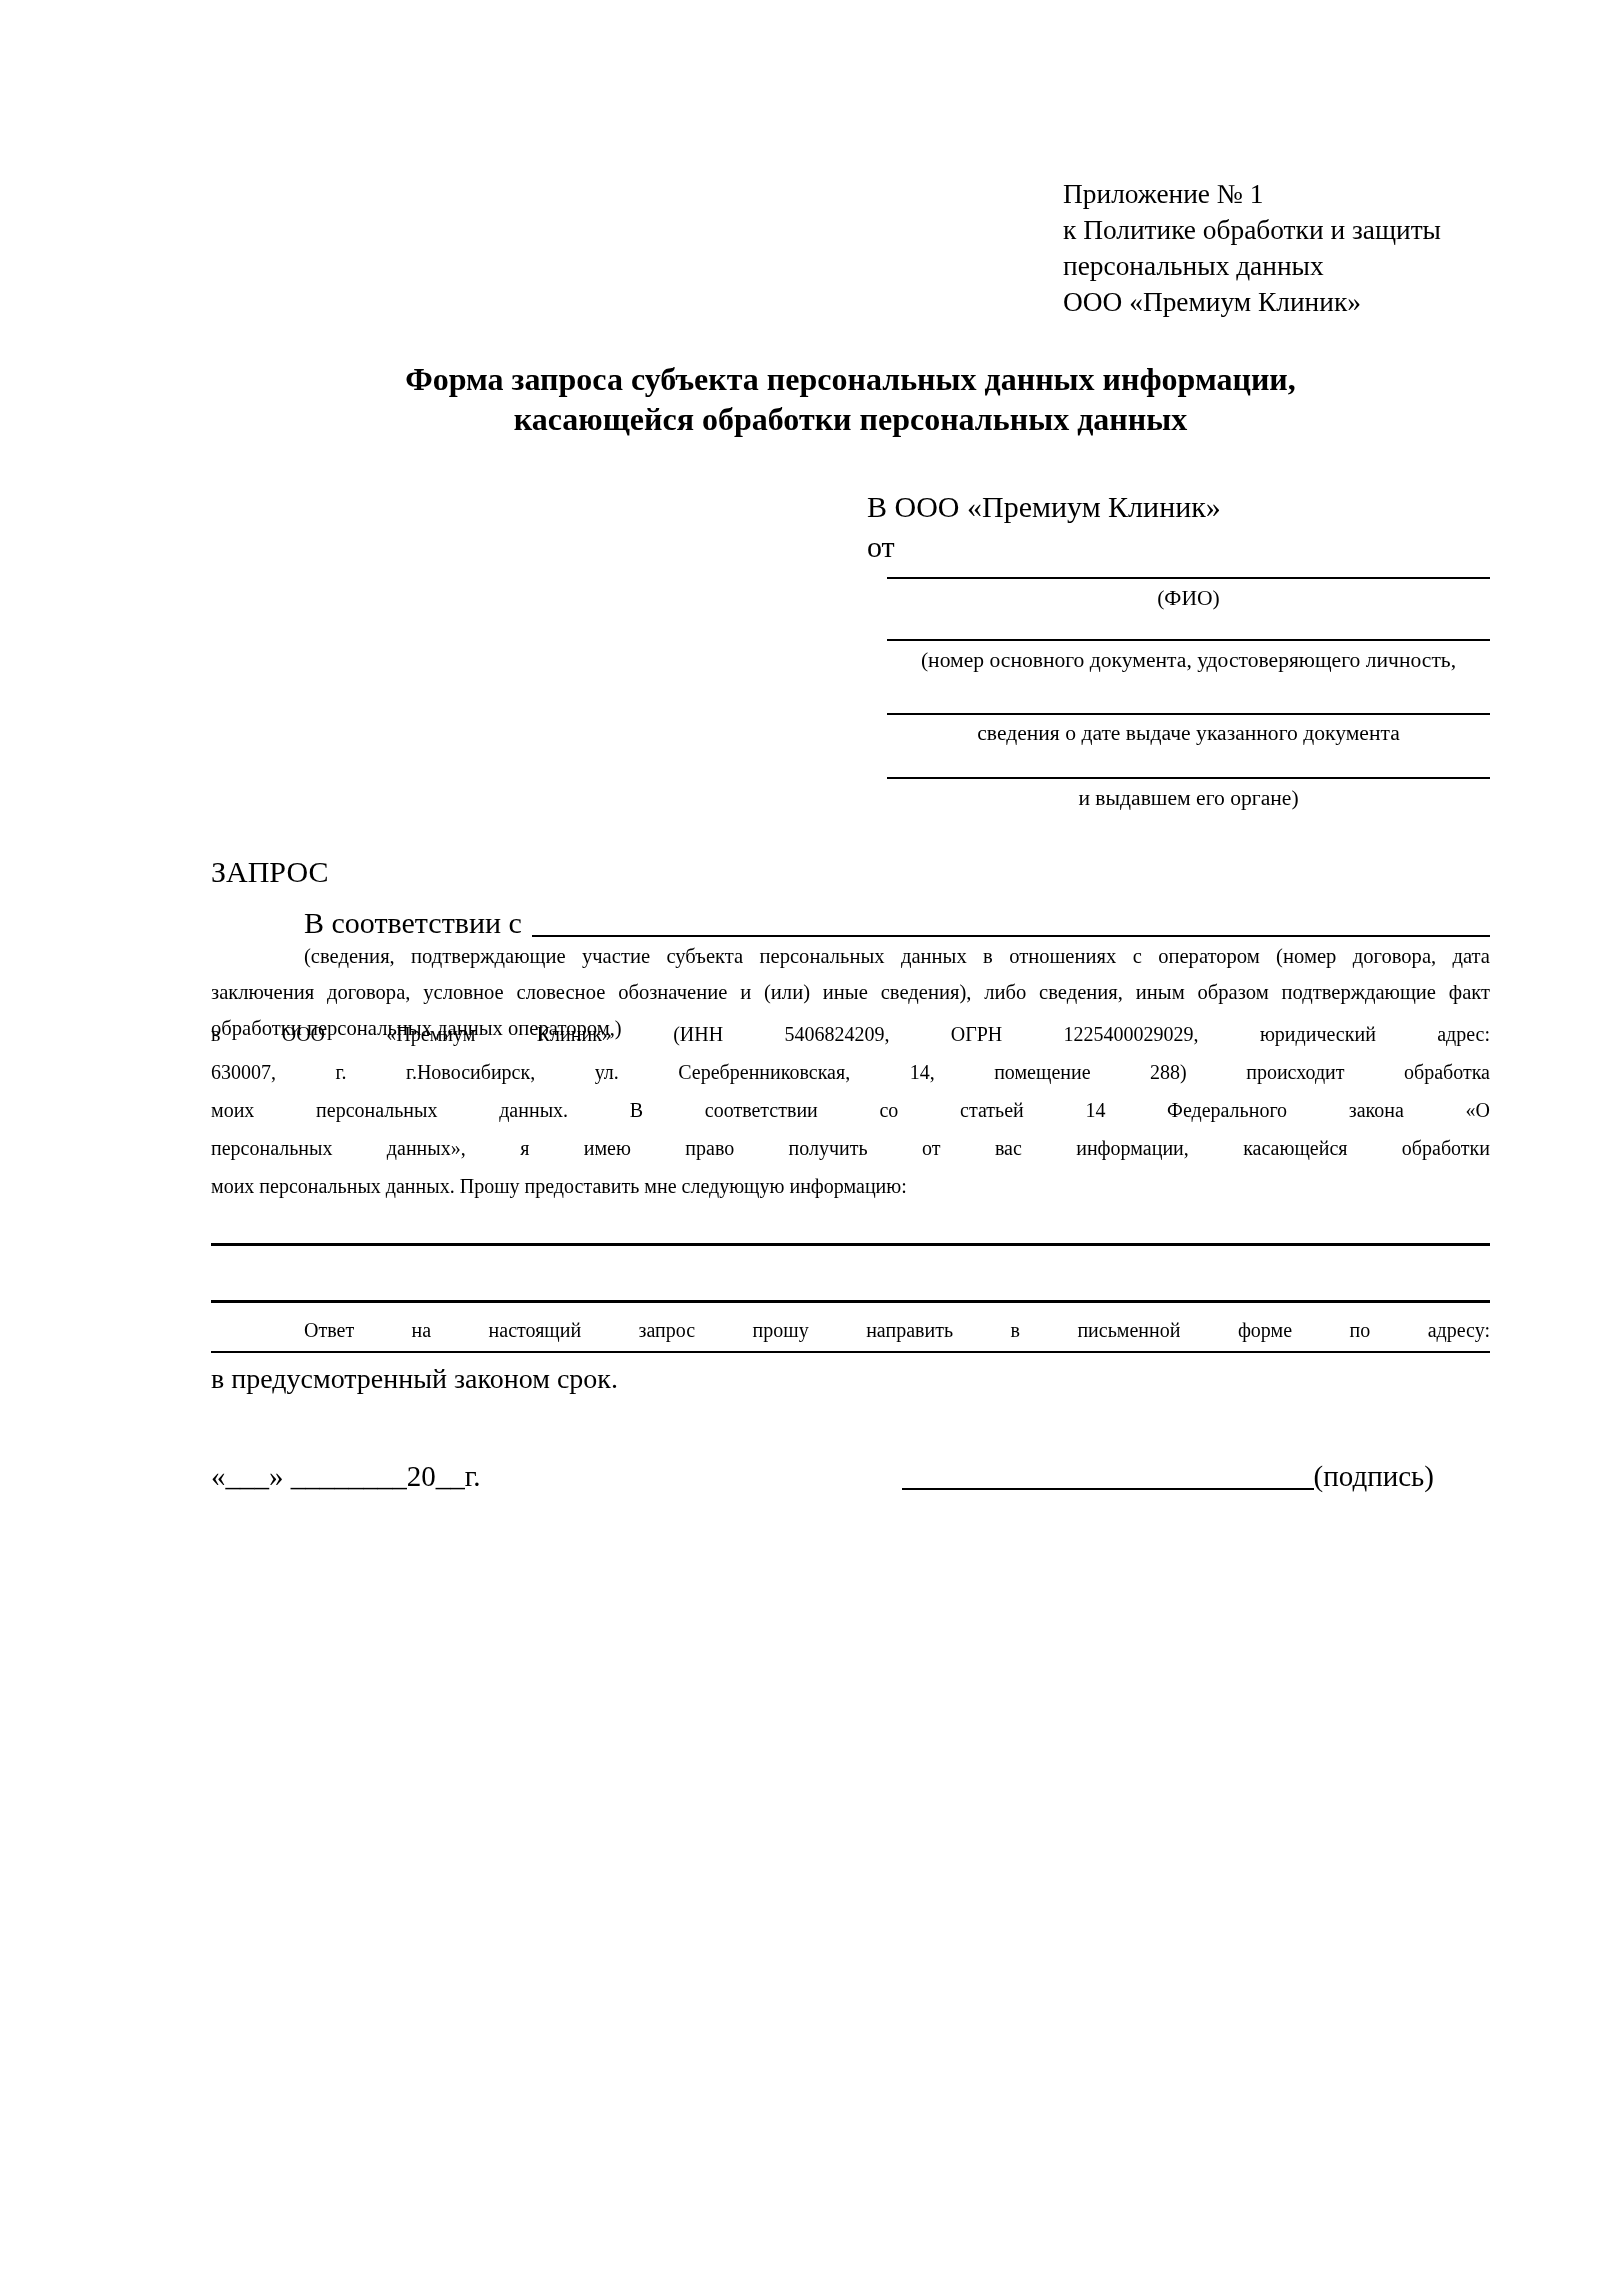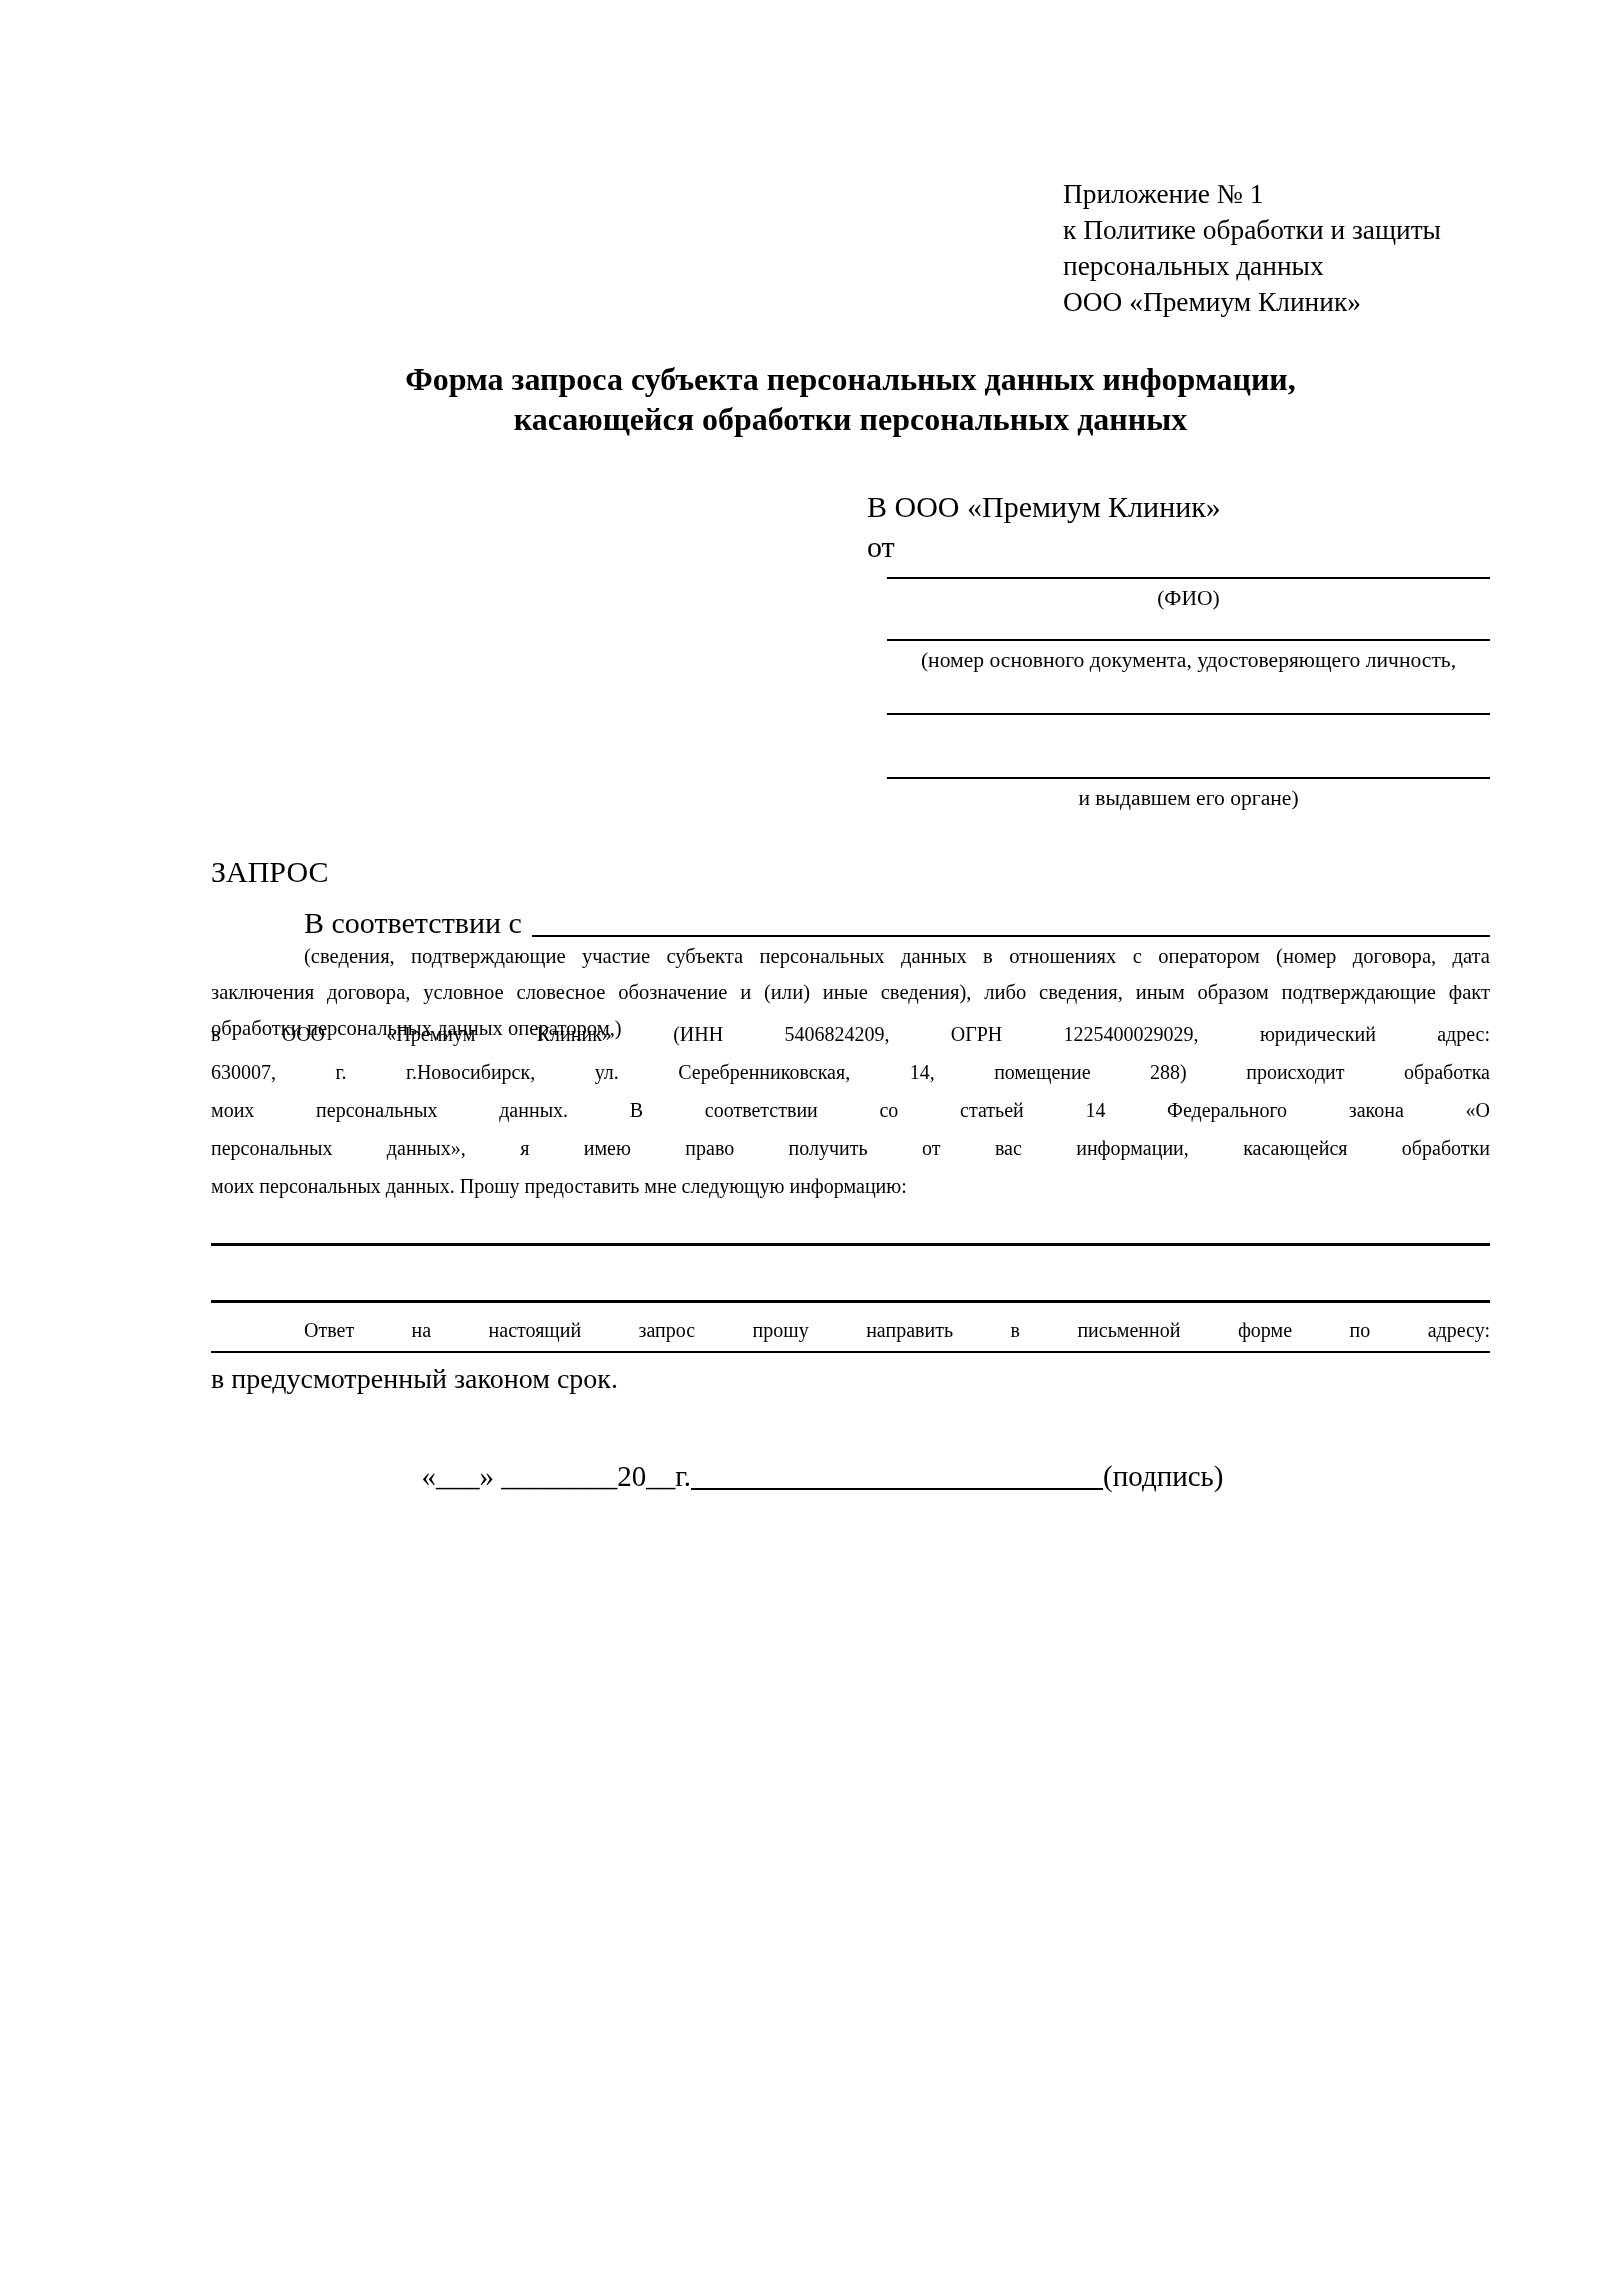--- a/index.html
+++ b/index.html
@@ -93,21 +93,21 @@
   }
   .reply2 {
     left: 211px; top: 1351px; width: 1279px;
     display: flex; align-items: stretch;
     font-size: 28px; line-height: 39px; flex-direction: column;
   }
   .reply2 .tail { flex: none; white-space: nowrap; }
 
   .date-row {
     left: 211px; top: 1457px; width: 1279px;
-    display: flex; justify-content: center; align-items: stretch;
+    display: flex; justify-content: space-between; align-items: stretch;
     font-size: 29px; line-height: 39px;
   }
   .sig-group { display: flex; align-items: stretch; margin-right: 56px; }
   .sig-line {
     width: 412px;
     border-bottom: 2px solid #000;
     margin-bottom: 5.9px;
   }
 </style>
 </head>
@@ -132,20 +132,21 @@
     <div>от</div>
   </div>
 
   <div class="abs rule r1"></div>
   <div class="abs fcaption c1">(ФИО)</div>
 
   <div class="abs rule r2"></div>
   <div class="abs fcaption c2">(номер основного документа, удостоверяющего личность,</div>
 
   <div class="abs rule r3"></div>
+  <div class="abs fcaption c3">сведения о дате выдаче указанного документа</div>
 
   <div class="abs rule r4"></div>
   <div class="abs fcaption c4">и выдавшем его органе)</div>
 
   <div class="abs zapros">ЗАПРОС</div>
 
   <div class="abs accordance">
     <span class="indent"></span>
     <span class="label">В соответствии с</span>
     <span class="fill-line"></span>

